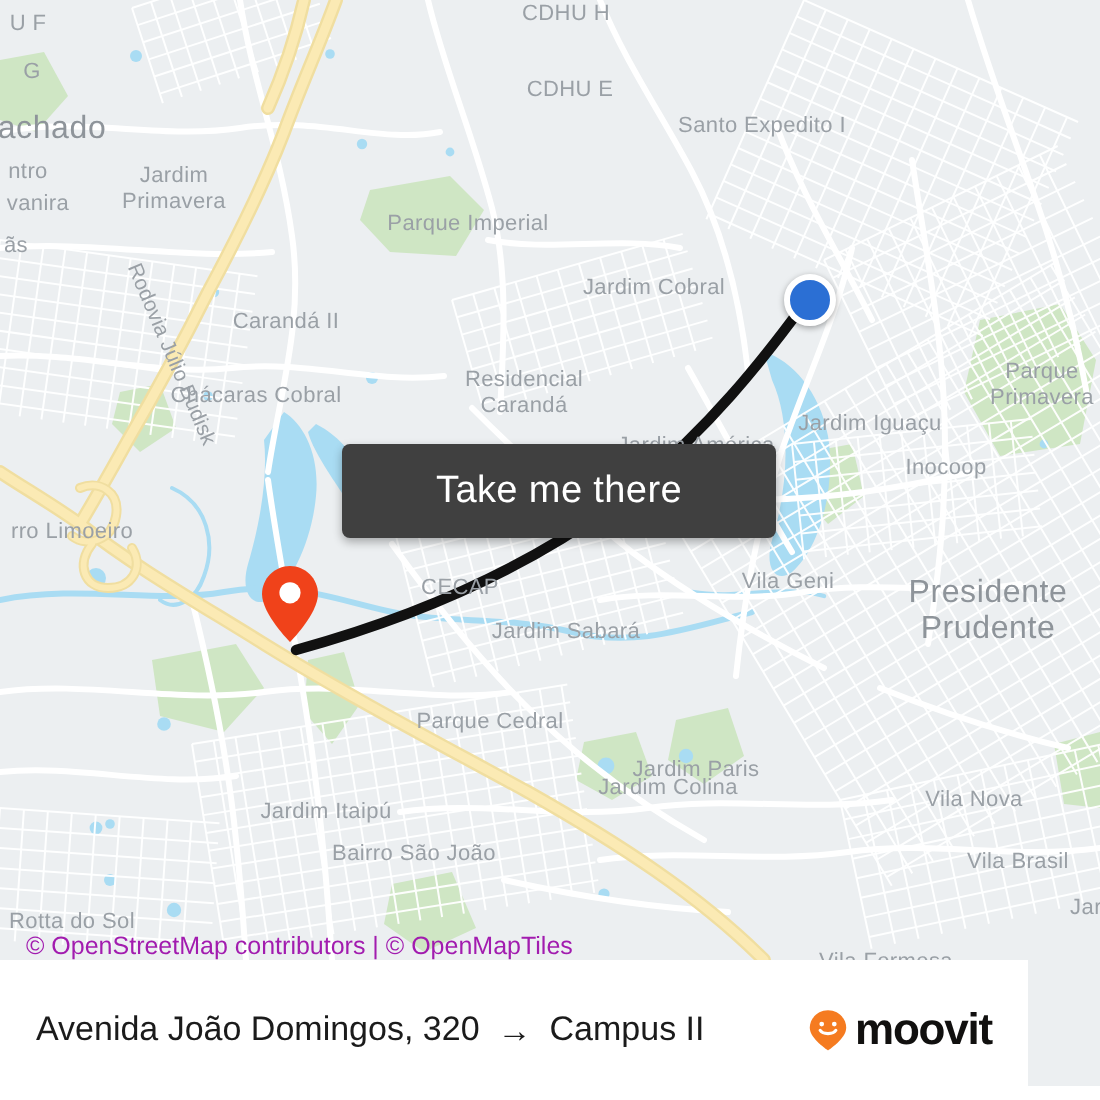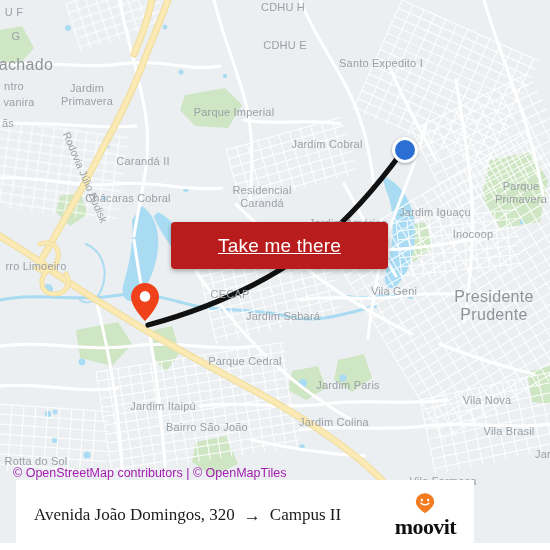--- a/index.html
+++ b/index.html
@@ -101,28 +101,27 @@
     left: 13px;
     top: 466px;
     font-size: 12.5px;
     color: #a21caf;
     white-space: nowrap;
   }
 
   
   #footer {
     position: absolute;
-    left: 16px;
+    left: 0;
     top: 480px;
-    width: 458px;
+    width: 514px;
     height: 70px;
     background: #ffffff;
     display: flex;
     align-items: center;
-    font-family: Liberation Serif, serif;
   }
   #trip-summary {
     position: absolute;
     left: 18px;
     display: flex;
     align-items: center;
     gap: 9px;
     font-size: 17px;
     color: #1b1b1b;
     white-space: nowrap;
@@ -132,21 +131,20 @@
     font-size: 17px;
     color: #1b1b1b;
     line-height: 1;
   }
   #moovit-logo {
     position: absolute;
     right: 18px;
     display: flex;
     align-items: center;
     gap: 2px;
-    flex-direction: column;
   }
   #moovit-wordmark {
     font-size: 22px;
     font-weight: bold;
     color: #11100f;
     letter-spacing: -0.6px;
     line-height: 1;
   }
 </style>
 </head>
@@ -377,40 +375,40 @@
       <div class="place-label" style="left: 473px; top: 228px;">Inocoop</div>
       <div class="place-label" style="left: 36px; top: 260px;">rro Limoeiro</div>
       <div class="place-label" style="left: 230px; top: 288px;">CECAP</div>
       <div class="place-label" style="left: 394px; top: 285px;">Vila Geni</div>
       <div class="place-label" style="left: 283px; top: 310px;">Jardim Sabará</div>
       <div class="place-label big" style="left: 494px; top: 288px;">Presidente<br>Prudente</div>
       <div class="place-label" style="left: 245px; top: 355px;">Parque Cedral</div>
       <div class="place-label" style="left: 348px; top: 379px;">Jardim Paris</div>
       <div class="place-label" style="left: 487px; top: 394px;">Vila Nova</div>
       <div class="place-label" style="left: 163px; top: 400px;">Jardim Itaipú</div>
-      <div class="place-label" style="left: 334px; top: 416px;">Jardim Colina</div>
+      <div class="place-label" style="left: 334px; top: 388px;">Jardim Colina</div>
       <div class="place-label" style="left: 207px; top: 421px;">Bairro São João</div>
       <div class="place-label" style="left: 509px; top: 425px;">Vila Brasil</div>
       <div class="place-label" style="left: 36px; top: 455px;">Rotta do Sol</div>
       <div class="place-label" style="left: 443px; top: 475px;">Vila Formosa</div>
       <div class="place-label" style="left: 543px; top: 448px;">Jar</div>
     </div>
 
   <div class="road-label" id="road-label" style="left:72px; top:130px; transform: rotate(67deg); transform-origin: left top;">Rodovia Júlio Budisk</div>
 
   <div id="dest-marker" style="left: 392px; top: 137px; background: rgb(43, 111, 212);"></div>
 
   <div id="origin-marker" style="left: 131px; top: 283px;">
     <svg viewBox="0 0 28 38" width="28" height="38">
       <path d="M14,0 C6.3,0 0,6.3 0,14 C0,24 14,38 14,38 C14,38 28,24 28,14 C28,6.3 21.7,0 14,0 Z" fill="#f0421a"></path>
       <circle cx="14" cy="13.4" r="5.3" fill="#ffffff"></circle>
     </svg>
   </div>
 
-  <button id="take-me-there" style="background: #b91c1c; text-decoration: underline;">Take me there</button>
+  <button id="take-me-there" style="background: #404040;">Take me there</button>
 
   <div id="attribution">© OpenStreetMap contributors | © OpenMapTiles</div>
 </div>
 
 <div id="footer">
 
   <div id="trip-summary">
     <span>Avenida João Domingos, 320</span>
     <span id="arrow-icon">→</span>
     <span>Campus II</span>

